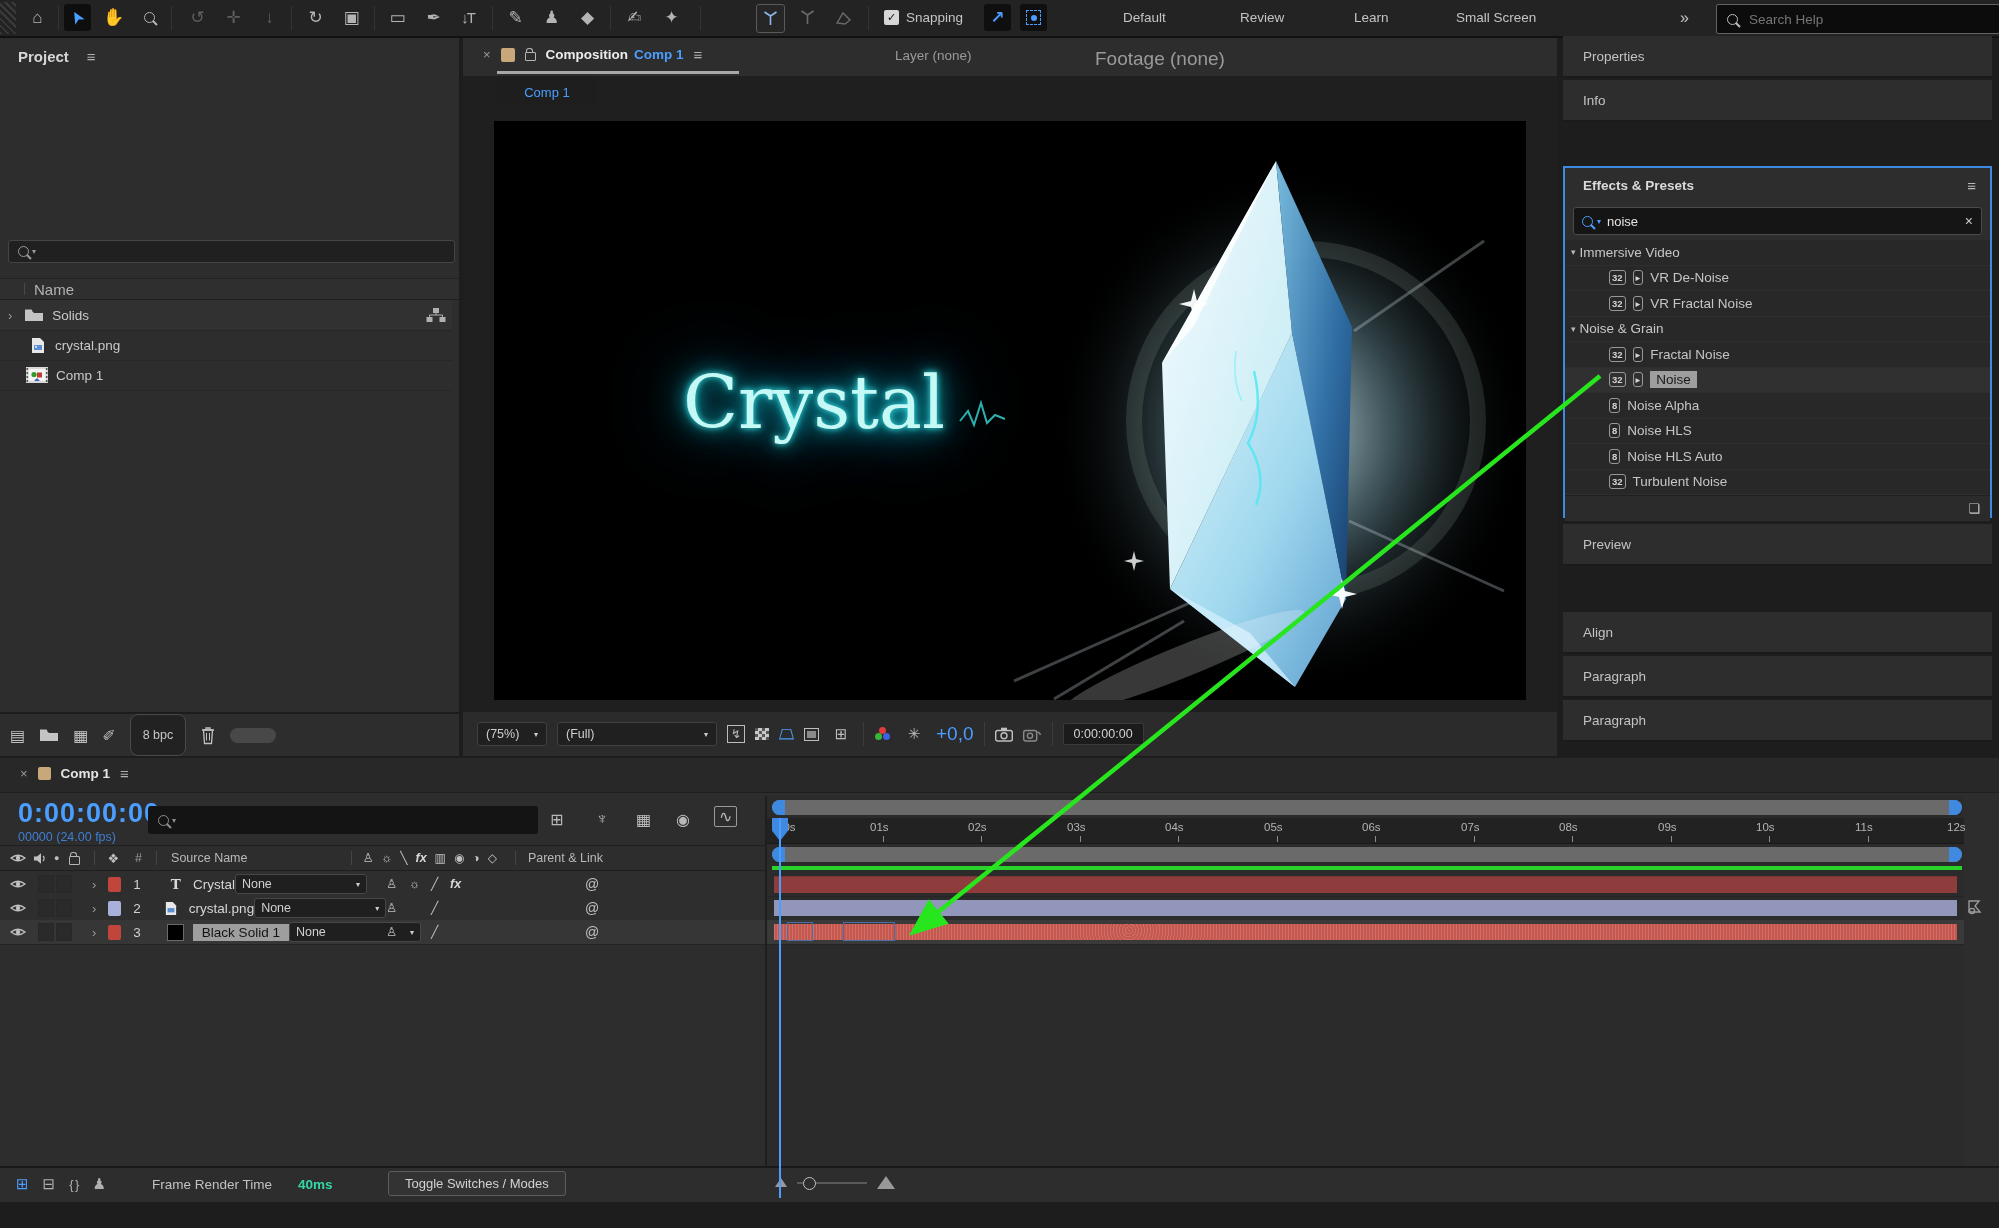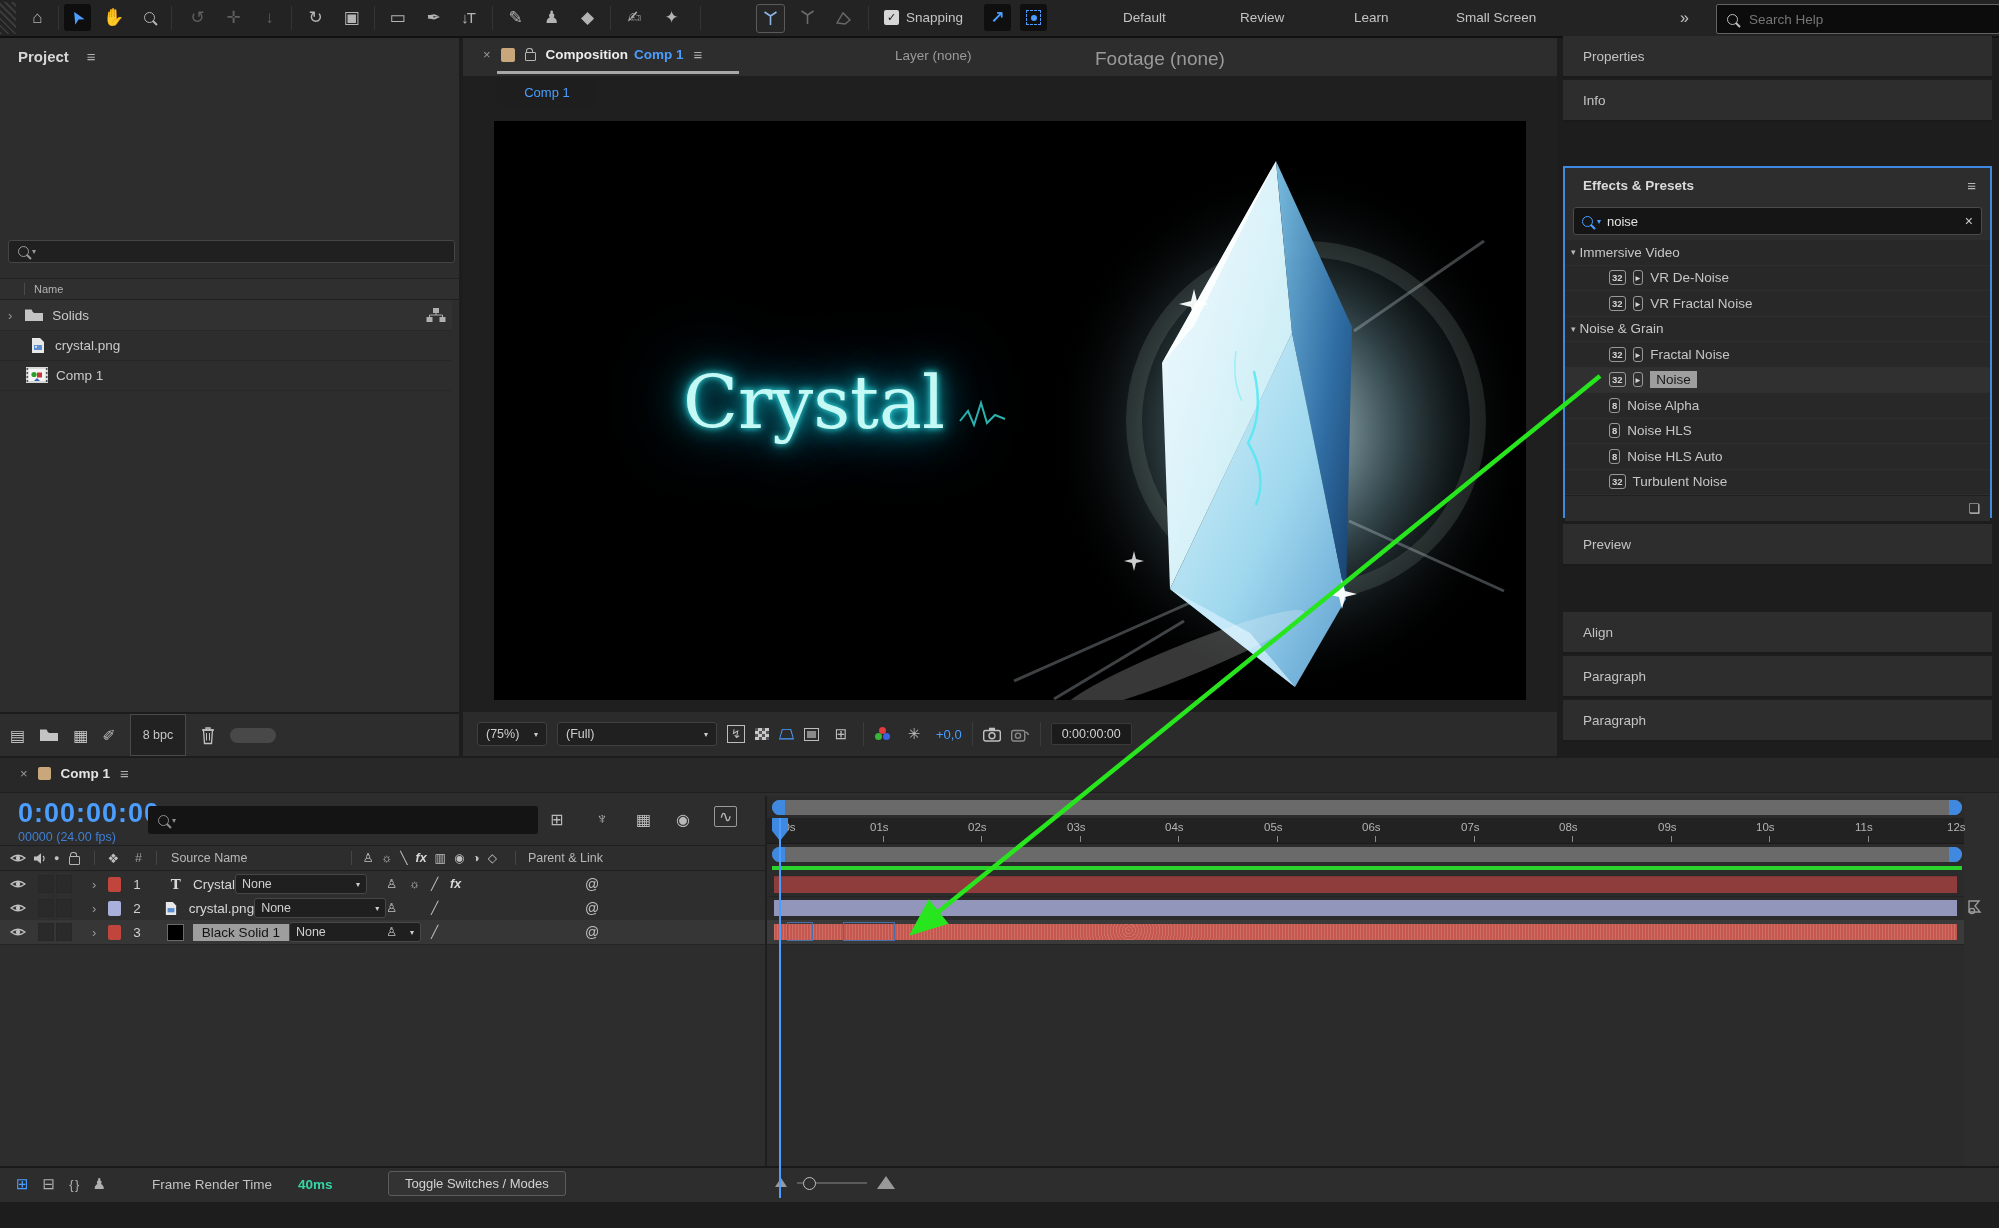--- a/index.html
+++ b/index.html
@@ -33,28 +33,28 @@
   .mag::after{content:"";position:absolute;width:6px;height:1.6px;background:currentColor;
               transform:rotate(45deg);right:-4px;bottom:-2px;}
   .caret{font-size:8px;color:currentColor;}
   
   #project{left:0;top:38px;width:459px;height:718px;background:#2d2d2d;}
   .ptitle{color:#d6d6d6;font-size:15px;font-weight:bold;}
   .searchfield{background:#202020;border:1px solid #454545;border-radius:3px;display:flex;
                align-items:center;padding-left:9px;gap:3px;color:#9a9a9a;}
   .searchfield input{background:transparent;border:none;outline:none;color:#ddd;flex:1;font-family:inherit;}
   .namehdr{background:#2f2f2f;border-top:1px solid #232323;border-bottom:1px solid #202020;
-           color:#b2b2b2;font-size:11px;}
+           color:#b2b2b2;font-size:15px;}
   .prow{left:0;width:452px;height:30px;display:flex;align-items:center;border-bottom:1px solid #272727;
         color:#c9c9c9;font-size:13.5px;}
   .exp{color:#9a9a9a;font-size:13px;}
   .pbottom{left:0;top:674px;width:459px;height:44px;background:#2d2d2d;border-top:2px solid #1c1c1c;
            display:flex;align-items:center;gap:14px;padding-left:10px;box-sizing:border-box;}
   .pbicon{color:#bdbdbd;font-size:16px;}
-  .bpc{background:#222;border:1px solid #4a4a4a;border-radius:0;color:#c6c6c6;font-size:12.5px;
+  .bpc{background:#222;border:1px solid #4a4a4a;border-radius:8px;color:#c6c6c6;font-size:12.5px;
        padding:13px 12px;}
   .pill{width:46px;height:15px;background:#484848;border-radius:8px;}
   
   #viewer{left:463px;top:38px;width:1094px;height:718px;background:#1f1f1f;}
   .vtabbar{left:0;top:0;width:1094px;height:38px;background:#2d2d2d;}
   .tanchip{width:14px;height:14px;background:var(--tan);border-radius:2px;}
   .lock{width:9px;height:7px;border:1px solid #b5b5b5;border-radius:1px;position:relative;margin-top:4px;}
   .lock::before{content:"";position:absolute;top:-5px;left:0px;width:5px;height:4px;border:1px solid #b5b5b5;
                 border-bottom:none;border-radius:3px 3px 0 0;}
   .subtab{left:34px;top:40px;width:100px;height:28px;background:#1e1e1e;color:var(--accent);
@@ -384,21 +384,21 @@
       <span class="trap"></span>
       <span class="roi"></span>
       <span class="vico">⊞</span>
       <span class="vsep"></span>
       <span class="rgbdots">
         <i style="left:5px;top:0;background:#e23b3b"></i>
         <i style="left:1px;top:6px;background:#37b537"></i>
         <i style="left:9px;top:6px;background:#3b62e2"></i>
       </span>
       <span class="vico">✳</span>
-      <span style="color:var(--accent);font-size:13px">+0,0</span>
+      <span style="color:var(--accent);font-size:19px">+0,0</span>
       <span class="vsep"></span>
       <svg width="18" height="15" viewBox="0 0 18 15">
           <rect x="0.7" y="3.5" width="16.6" height="10.5" rx="2" fill="none" stroke="#c0c0c0" stroke-width="1.4"></rect>
           <circle cx="9" cy="8.7" r="3" fill="none" stroke="#c0c0c0" stroke-width="1.4"></circle>
           <rect x="6" y="0.7" width="6" height="3" fill="#c0c0c0"></rect>
         </svg>
       <svg width="19" height="15" viewBox="0 0 19 15">
           <rect x="0.7" y="3.5" width="13" height="10.5" rx="2" fill="none" stroke="#8a8a8a" stroke-width="1.4"></rect>
           <circle cx="7" cy="8.7" r="2.6" fill="none" stroke="#8a8a8a" stroke-width="1.4"></circle>
           <path d="M14.5 5 a4 4 0 0 1 3 3" stroke="#8a8a8a" fill="none" stroke-width="1.4"></path>

